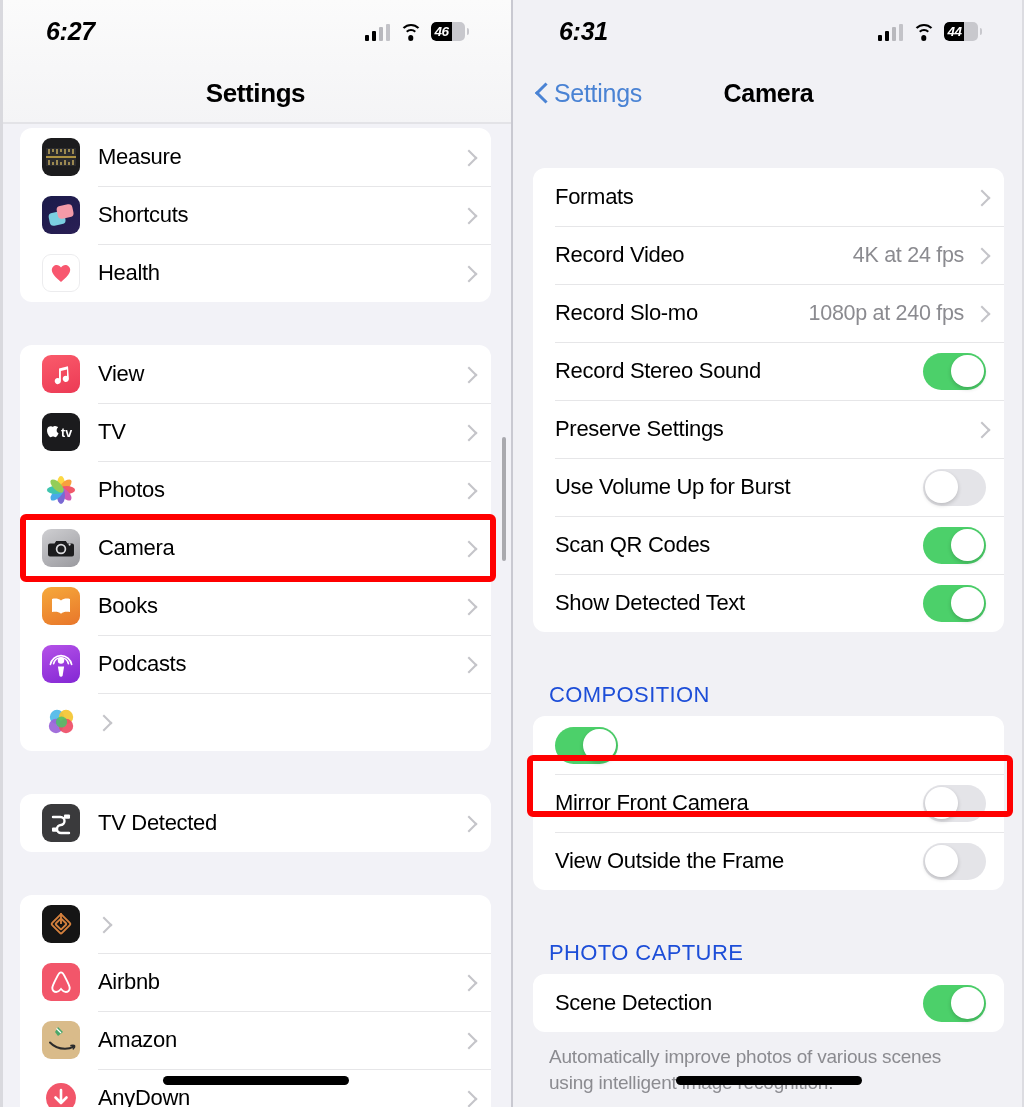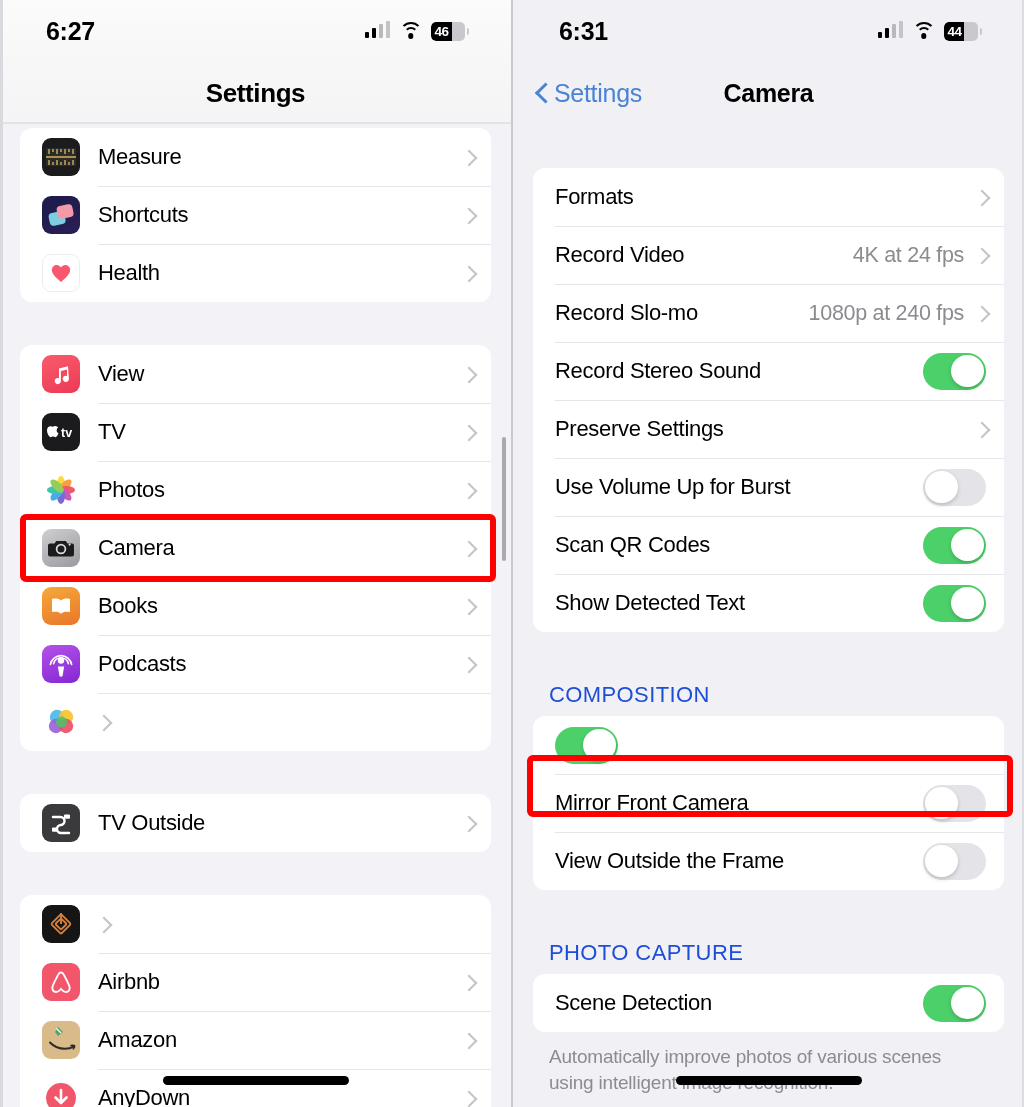--- a/index.html
+++ b/index.html
@@ -19,23 +19,24 @@
 
   
   .edge-left { position: absolute; left: 0; top: 0; width: 3px; height: 1107px; background: #d9d9de; z-index: 40; }
   .edge-right-outer { position: absolute; right: 0; top: 0; width: 2px; height: 1107px; background: #dcdce1; z-index: 40; }
 
   
   .statusbar {
     position: relative; height: 62px;
     display: flex; align-items: center; justify-content: space-between;
     padding: 0 42px 0 46px;
+    font-style: italic;
   }
   .status-time { font-size: 25px; font-weight: 700; color: #000; letter-spacing: -0.3px; }
-  .status-right { display: flex; align-items: flex-start; gap: 9px; }
+  .status-right { display: flex; align-items: flex-end; gap: 9px; }
 
   .cellular { display: flex; align-items: flex-end; gap: 2.5px; height: 16px; }
   .cellular i { width: 4.5px; background: #000; border-radius: 1px; display: block; }
   .cellular i:nth-child(1) { height: 6px; }
   .cellular i:nth-child(2) { height: 10px; }
   .cellular i:nth-child(3) { height: 14px; background: #b8b8bd; }
   .cellular i:nth-child(4) { height: 17px; background: #c3c3c8; }
 
   .wifi { position: relative; width: 23px; height: 17px; }
   .wifi span {
@@ -335,21 +336,21 @@
 
       <div class="group" style="margin-top:43px;">
         <div class="row">
           <div class="app-icon" style="background:#3a3a3c;">
             <svg width="26" height="26" viewBox="0 0 26 26">
               <path d="M5 7h7.5a4 4 0 0 1 0 8H13a4 4 0 0 0 0 8h8" fill="none" stroke="#fff" stroke-width="2.4" stroke-linecap="round"></path>
               <rect x="16" y="4.5" width="6" height="4.2" rx="1" fill="#fff"></rect>
               <rect x="4" y="17.5" width="6" height="4.2" rx="1" fill="#fff"></rect>
             </svg>
           </div>
-          <div class="row-label">TV Outside</div>
+          <div class="row-label">TV Detected</div>
           <div class="chev"></div>
         </div>
       </div>
 
       <div class="group" style="margin-top:43px;">
         <div class="row">
           <div class="app-icon" style="background:#151515;">
             <svg width="30" height="30" viewBox="0 0 30 30">
               <g fill="none" stroke="#d4803d" stroke-width="1.9">
                 <rect x="8" y="8" width="14" height="14" rx="1.5" transform="rotate(45 15 15)"></rect>

